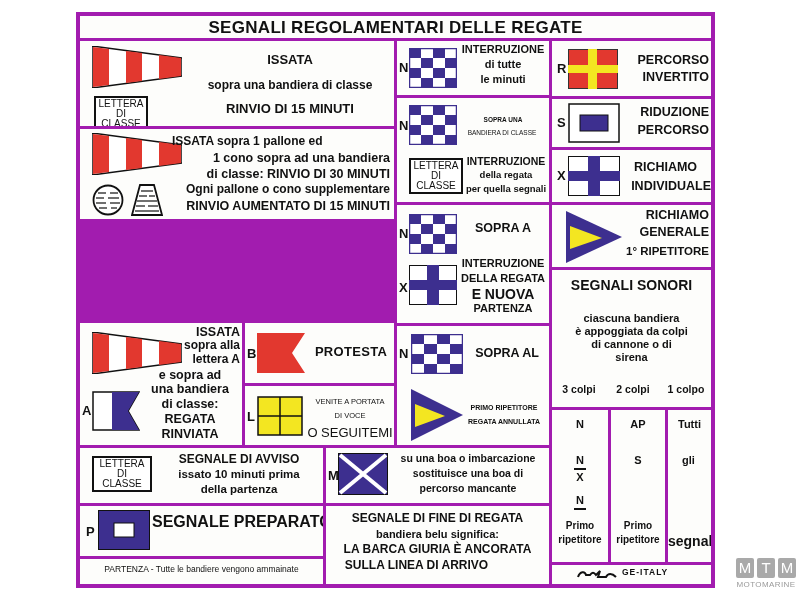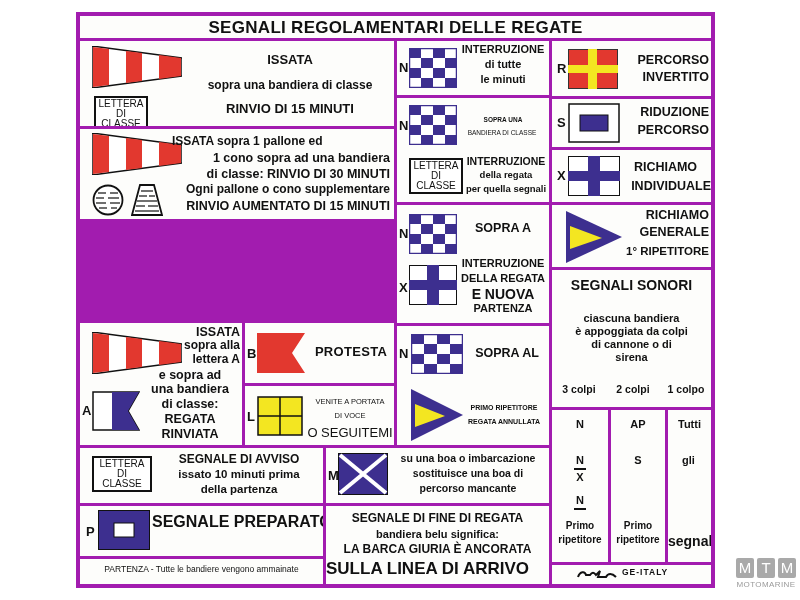--- a/index.html
+++ b/index.html
@@ -344,21 +344,21 @@
   </div>
 
   <div class="cell" style="left:4px;top:547px;width:243px;height:25px;">
     <div class="t" style="left:0;width:243px;top:6px;font-size:8.5px;font-weight:normal;">PARTENZA - Tutte le bandiere vengono ammainate</div>
   </div>
 
   <div class="cell" style="left:250px;top:494px;width:223px;height:78px;">
     <div class="t" style="left:0;width:223px;top:6px;font-size:12px;">SEGNALE DI FINE DI REGATA</div>
     <div class="t" style="left:0;width:223px;top:22px;font-size:11px;">bandiera belu significa:</div>
     <div class="t" style="left:0;width:223px;top:37px;font-size:12px;">LA BARCA GIURIA È ANCORATA</div>
-    <div class="t" style="left:0;width:181px;top:53px;font-size:17px;">SULLA LINEA DI ARRIVO</div>
+    <div class="t" style="left:0;width:181px;top:53px;font-size:12px;">SULLA LINEA DI ARRIVO</div>
   </div>
 </div>
 
 <div class="wm">
   <div class="b" style="left:1px;">M</div>
   <div class="b" style="left:22px;">T</div>
   <div class="b" style="left:43px;">M</div>
   <div class="w">MOTOMARINE</div>
 </div>
 

